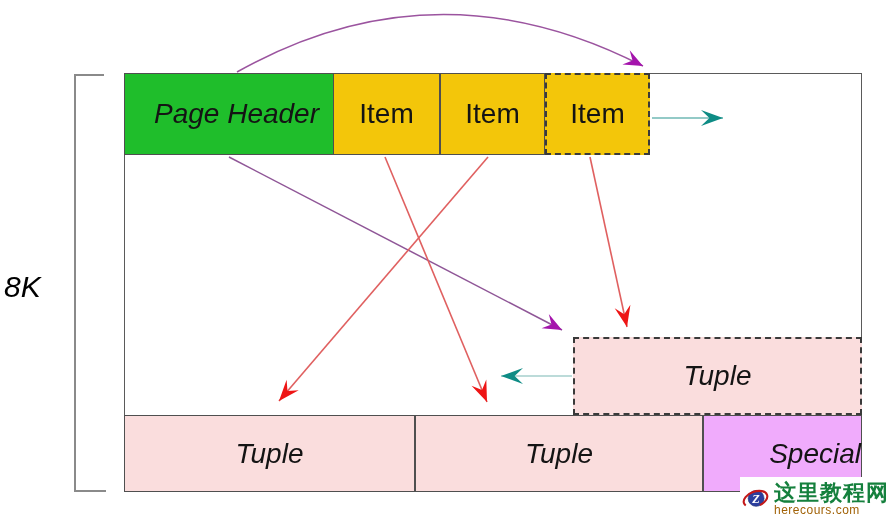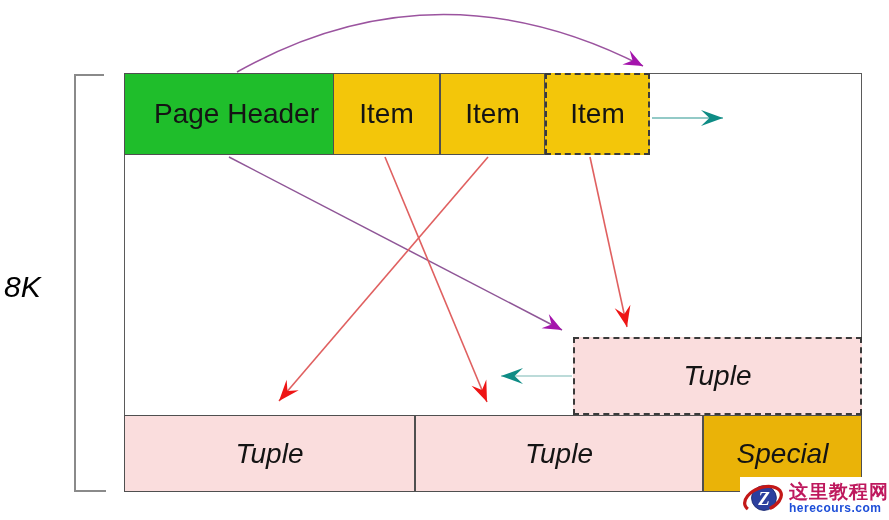--- a/index.html
+++ b/index.html
@@ -7,43 +7,43 @@
     position:relative;width:889px;height:520px;background:#ffffff;overflow:hidden;
     font-family:"Liberation Sans","DejaVu Sans",sans-serif;color:#141414;
   }
   .box{position:absolute;box-sizing:border-box;display:flex;align-items:center;justify-content:center;}
   .box .lbl{font-size:28px;color:#141414;white-space:nowrap;}
   #big-rect{position:absolute;left:124px;top:73px;width:738px;height:419px;
             border:1px solid #5a5a5a;box-sizing:border-box;background:#fff;}
   .solid-border{border:1px solid #4f4f4f;}
   .dashed-border{border:2px dashed #3a3a3a;}
   
-  #page-header{left:124px;top:73px;width:225px;height:82px;}
+  #page-header{left:124px;top:73px;width:225px;height:82px;font-style:italic;}
   #item-1{left:333px;top:73px;width:107px;height:82px;}
   #item-2{left:440px;top:73px;width:105px;height:82px;}
   #item-3{left:545px;top:73px;width:105px;height:82px;}
   
   #free-tuple{left:573px;top:337px;width:289px;height:78px;}
   #tuple-left{left:124px;top:415px;width:291px;height:77px;}
   #tuple-mid{left:415px;top:415px;width:288px;height:77px;}
   #special{left:703px;top:415px;width:159px;height:77px;}
   .tuple-lbl{font-size:27px;font-style:italic;}
   
   #bracket-line{position:absolute;left:74px;top:75px;width:2px;height:416px;background:#8a8a8a;}
   #bracket-tick-top{position:absolute;left:74px;top:74px;width:30px;height:2px;background:#8a8a8a;}
   #bracket-tick-bottom{position:absolute;left:74px;top:490px;width:32px;height:2px;background:#8a8a8a;}
   #size-label{position:absolute;left:4px;top:270px;font-size:30px;color:#000;font-style:italic;}
   
   #arrows{position:absolute;left:0;top:0;width:889px;height:520px;pointer-events:none;}
   
   #watermark{position:absolute;left:740px;top:477px;width:149px;height:43px;background:#ffffff;
              display:flex;align-items:center;gap:5px;padding-left:2px;box-sizing:border-box;}
   #wm-text{display:flex;flex-direction:column;line-height:1.05;}
-  #wm-name{font-size:19px;font-weight:bold;color:#be185d;letter-spacing:1px;white-space:nowrap;}
-  #wm-url{font-size:12px;font-weight:bold;color:#1d4ed8;letter-spacing:0.5px;}
+  #wm-name{font-size:22px;font-weight:bold;color:#15803d;letter-spacing:1px;white-space:nowrap;}
+  #wm-url{font-size:12px;font-weight:normal;color:#a16207;letter-spacing:0.5px;}
 </style>
 </head>
 <body>
 
 <div id="stage">
 
   <div id="size-label">8K</div>
   <div id="bracket-line"></div>
   <div id="bracket-tick-top"></div>
   <div id="bracket-tick-bottom"></div>
@@ -66,21 +66,21 @@
   <div class="box dashed-border" id="free-tuple" style="background: rgb(250, 221, 221);">
     <span class="lbl tuple-lbl">Tuple</span>
   </div>
 
   <div class="box solid-border" id="tuple-left" style="background: rgb(250, 221, 221);">
     <span class="lbl tuple-lbl">Tuple</span>
   </div>
   <div class="box solid-border" id="tuple-mid" style="background: rgb(250, 221, 221);">
     <span class="lbl tuple-lbl">Tuple</span>
   </div>
-  <div class="box solid-border" id="special" style="background: #eab308;">
+  <div class="box solid-border" id="special" style="background: #f0abfc; justify-content: flex-end;">
     <span class="lbl tuple-lbl">Special</span>
   </div>
 
   <svg id="arrows" xmlns="http://www.w3.org/2000/svg">
       <path d="M237,72 Q436,-40 643,66" fill="none" stroke="#9b549f" stroke-width="1.5"></path>
       <polygon points="643.0,66.0 622.4,64.5 632.5,60.6 629.7,50.2" fill="#a414ac"></polygon>
       <path d="M229,157 L562,330" fill="none" stroke="#8f5697" stroke-width="1.5"></path>
       <polygon points="562.0,330.0 541.5,328.3 551.5,324.6 548.8,314.1" fill="#a414ac"></polygon>
       <path d="M385,157 L487,402" fill="none" stroke="#e06060" stroke-width="1.6"></path>
       <polygon points="487.0,402.0 471.5,385.7 482.0,390.0 486.3,379.5" fill="#ee1515"></polygon>

